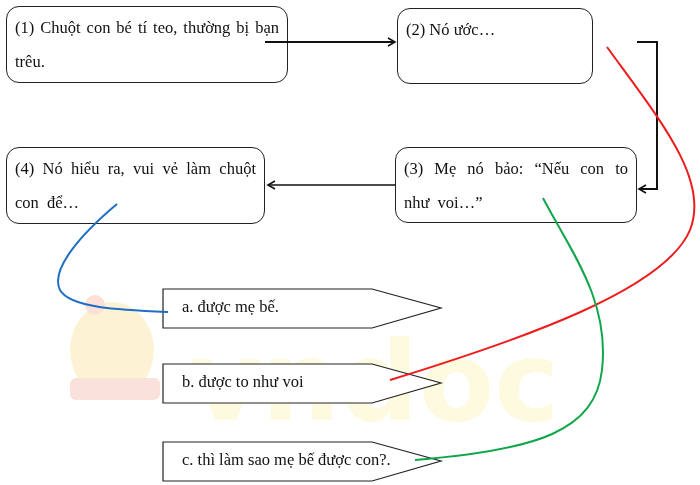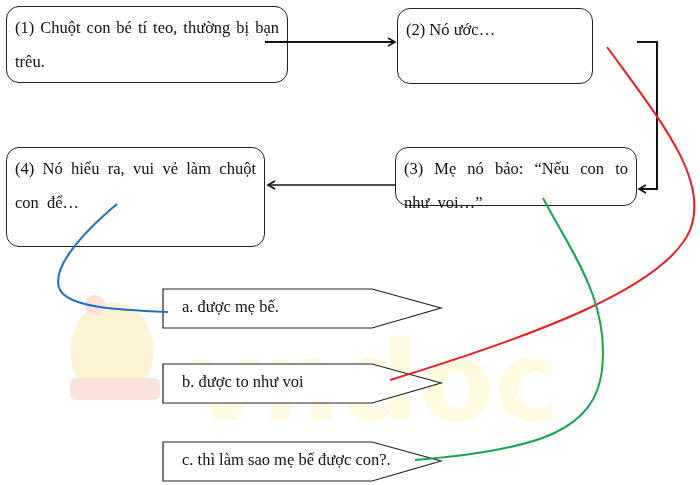--- a/index.html
+++ b/index.html
@@ -4,22 +4,22 @@
   <style>
     html, body { margin: 0; padding: 0; background: #ffffff; }
     body { width: 700px; height: 485px; position: relative; overflow: hidden;
            font-family: "Liberation Serif", serif; color: #111; }
     .watermark { position: absolute; left: 0; top: 0; width: 700px; height: 485px; pointer-events: none; }
     .box { position: absolute; border: 1.3px solid #222; border-radius: 13px; background: #fff;
            box-sizing: border-box; font-size: 16.5px; line-height: 34px; padding: 4px 8px 0 8px; }
     .box .t { text-align: justify; text-align-last: left; }
     #b1 { left: 6px; top: 6px; width: 282px; height: 77px; }
     #b2 { left: 397px; top: 8px; width: 196px; height: 76px; }
-    #b3 { left: 395px; top: 147px; width: 242px; height: 59px; }
-    #b4 { left: 6px; top: 147px; width: 259px; height: 100px; }
+    #b3 { left: 395px; top: 147px; width: 242px; height: 76px; }
+    #b4 { left: 6px; top: 147px; width: 259px; height: 77px; }
     #b3 .t, #b4 .t { word-spacing: 4px; }
     .arrowbox { position: absolute; height: 40px; }
     .arrowbox svg { position: absolute; left: 0; top: 0; }
     .arrowbox span { position: absolute; left: 20px; top: 9px; font-size: 16.5px; white-space: nowrap; }
     #ab1 { left: 162px; top: 288px; width: 280px; }
     #ab2 { left: 162px; top: 363px; width: 280px; }
     #ab3 { left: 162px; top: 441px; width: 280px; padding-left: 24px; }
     .overlay { position: absolute; left: 0; top: 0; width: 700px; height: 485px; pointer-events: none; }
   </style>
 </head>

